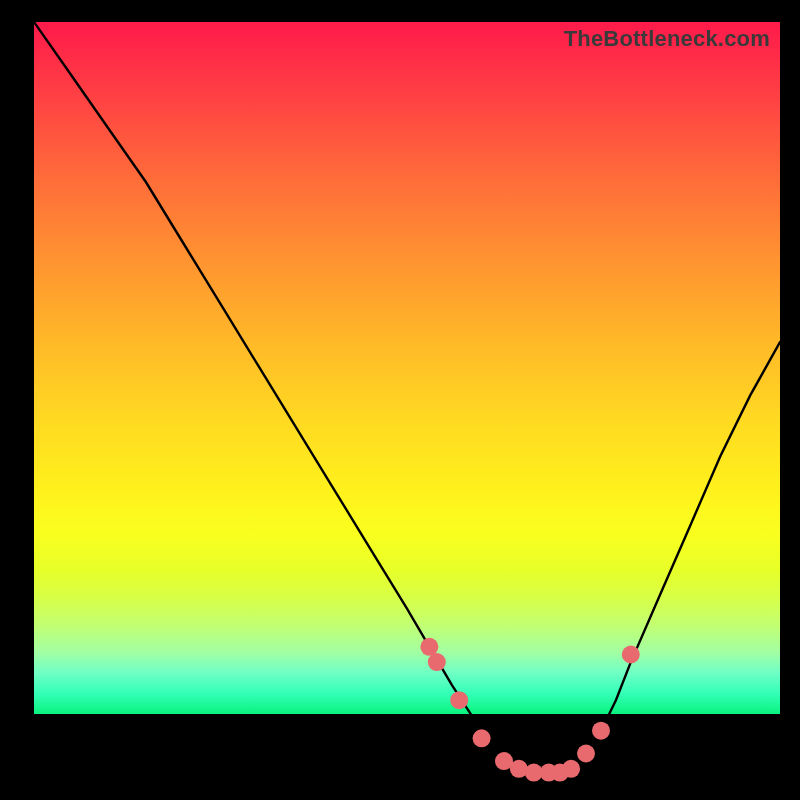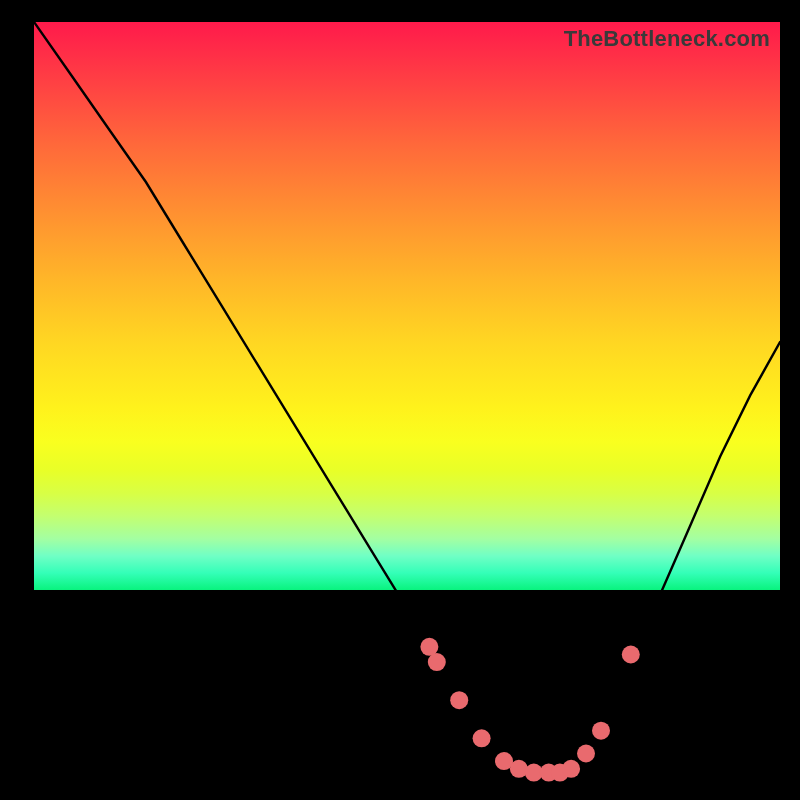--- a/index.html
+++ b/index.html
@@ -9,21 +9,21 @@
     height: 800px;
     background: #000;
     overflow: hidden;
     font-family: Arial, Helvetica, sans-serif;
   }
   .frame {
     position: absolute;
     left: 34px;
     top: 22px;
     width: 746px;
-    height: 568px;
+    height: 692px;
     background: linear-gradient(to bottom,
       #ff1a4b 0%,
       #ff3e44 10%,
       #ff6a3a 22%,
       #ff9530 35%,
       #ffb828 46%,
       #ffd822 57%,
       #fff21c 68%,
       #f9ff1f 74%,
       #e8ff28 79%,

